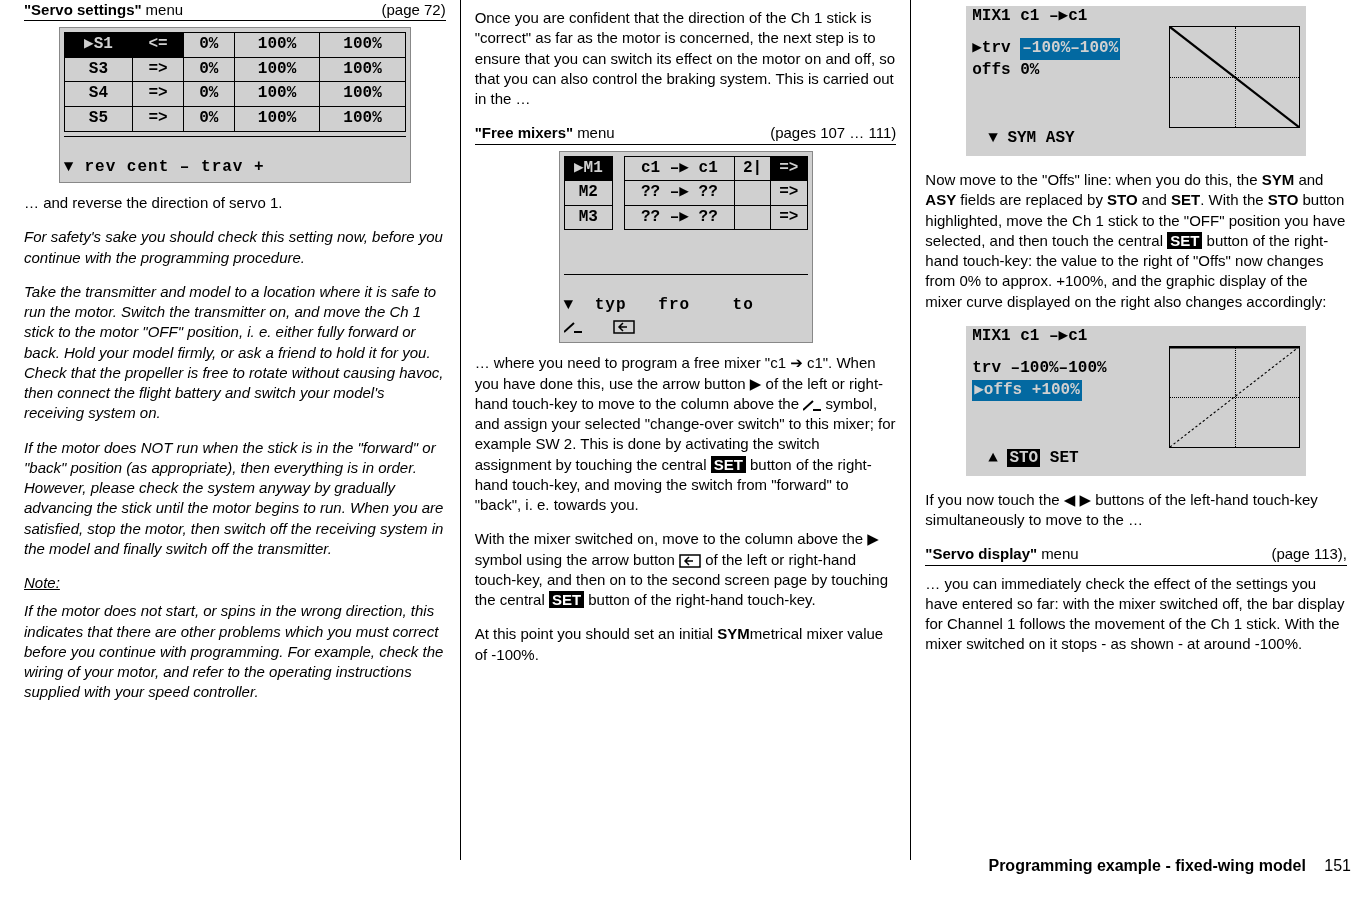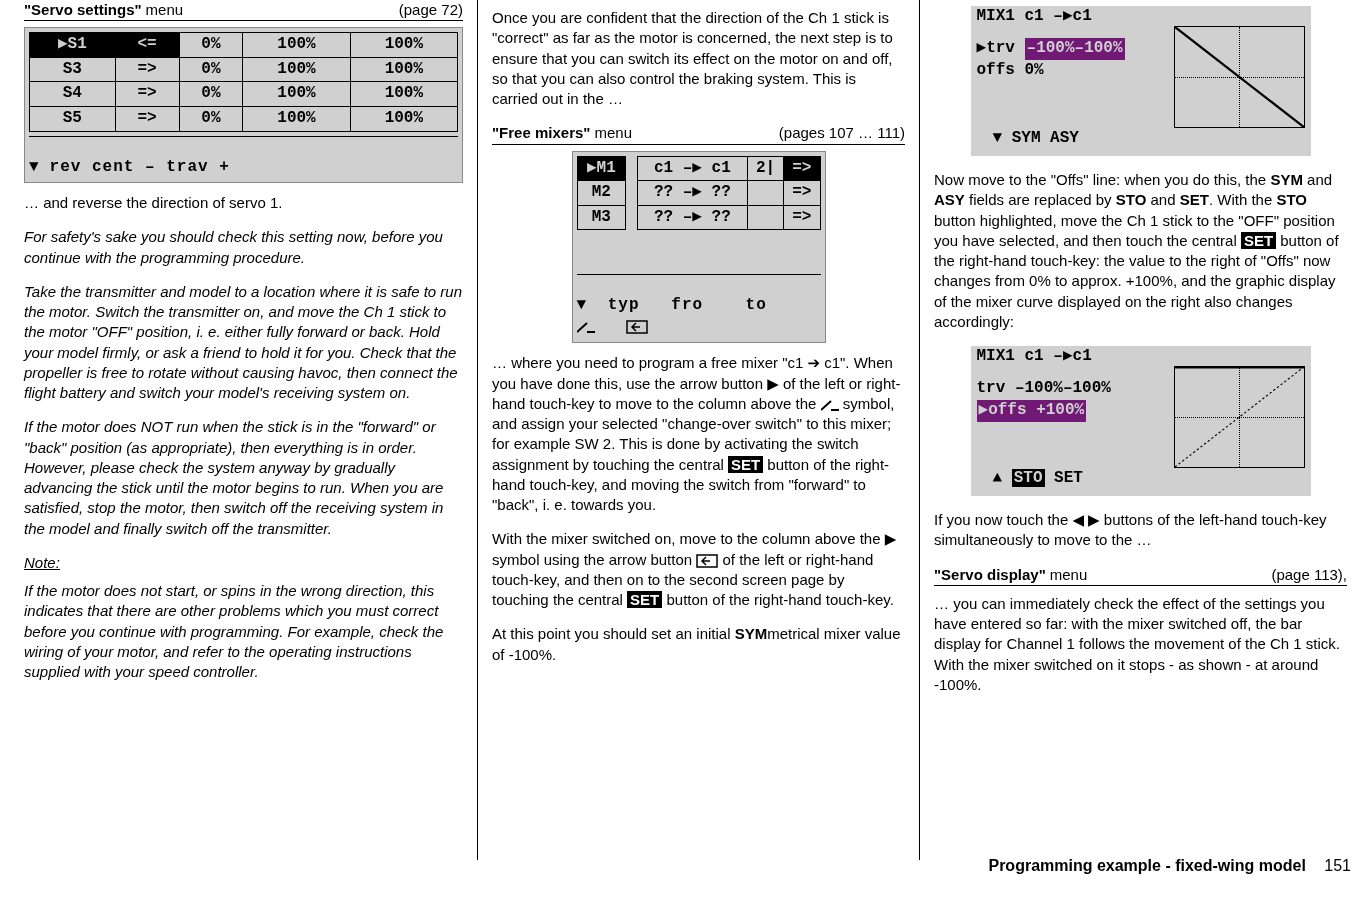--- a/index.html
+++ b/index.html
@@ -50,21 +50,21 @@
   .bold { font-weight: bold; }
 
   
   .lcd {
     background: #d0d0d0;
     border: 1px solid #888;
     font-family: "Courier New", monospace;
     font-size: 16px;
     margin: 6px auto 10px auto;
     padding: 4px;
-    width: 439px;
+    width: 352px;
     box-sizing: border-box;
   }
   .lcd-col2 .lcd { width: 254px; }
   .lcd table { border-collapse: collapse; width: 100%; }
   .lcd td { border: 1px solid #000; padding: 1px 4px; text-align: center; font-weight: bold; }
   .lcd td.noborder { border: none; }
   .lcd .hl { background: #000; color: #d0d0d0; }
   .lcd .footer {
     border-top: 1px solid #000;
     margin-top: 4px;
@@ -112,21 +112,21 @@
     position:absolute; left:50%; top:0; bottom:0; border-left:1px dotted #000;
   }
   .mix-chart .doth {
     position:absolute; top:50%; left:0; right:0; border-top:1px dotted #000;
   }
   .mix-chart .diag {
     position:absolute; left:0; top:0; right:0; bottom:0;
   }
   .mix-chart .diag svg { width:100%; height:100%; }
   .sto-btn { background:#000; color:#d0d0d0; padding:0 2px; }
-  .hl-row { background:#701a75; color:#d0d0d0; display:inline-block; padding:0 2px; }
+  .hl-row { background:#0369a1; color:#d0d0d0; display:inline-block; padding:0 2px; }
 
   .page-footer {
     position: absolute;
     right: 20px;
     bottom: 24px;
     font-size: 16px;
   }
   .page-footer .title { font-weight: bold; margin-right: 14px; }
 </style>
 </head>

